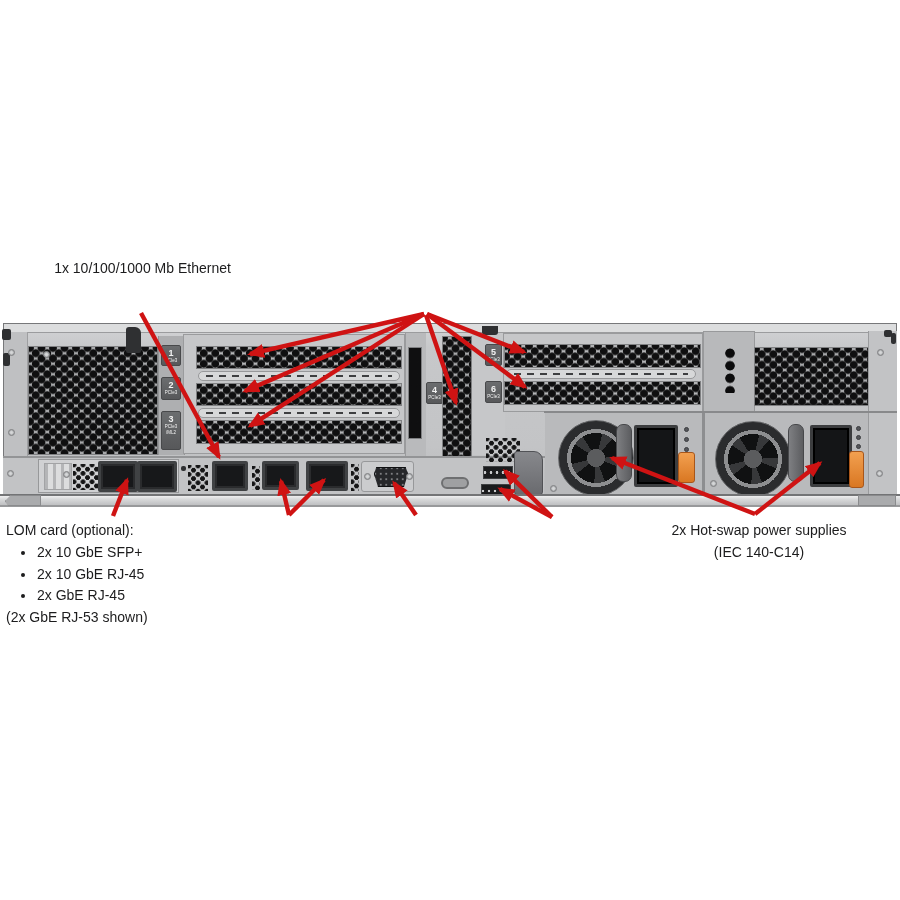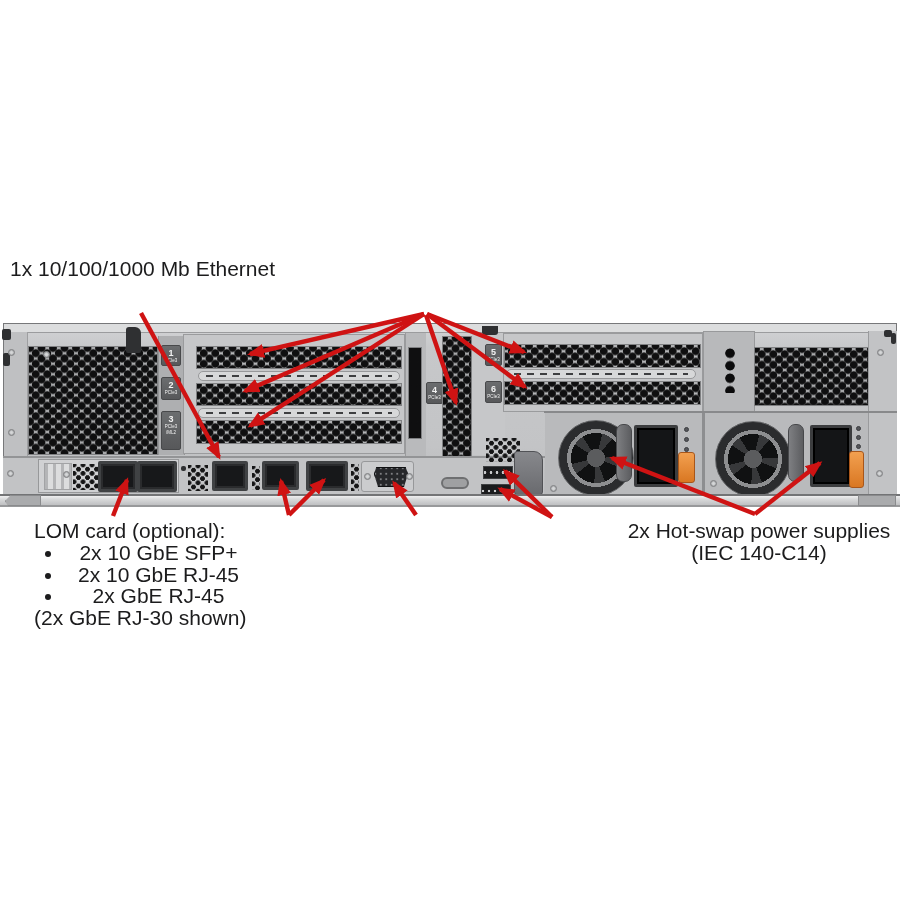--- a/index.html
+++ b/index.html
@@ -1,23 +1,23 @@
 <!DOCTYPE html>
 <html><head>
 <meta charset="utf-8">
 <style>
   html,body{margin:0;padding:0;background:#ffffff;}
   .stage{position:relative;width:900px;height:900px;background:#ffffff;overflow:hidden;
          font-family:"Liberation Sans",sans-serif;color:#1c1c1d;}
   .abs{position:absolute;}
   
-  .lbl{position:absolute;font-size:21px;line-height:21.8px;text-align:center;white-space:nowrap;}
+  .lbl{position:absolute;font-size:14px;line-height:21.8px;text-align:center;white-space:nowrap;}
   .lbl.left{text-align:left;}
   .lbl ul{margin:0;padding:0 0 0 30px;list-style:disc;}
-  .lbl li{padding-left:1px;text-align:center;}
+  .lbl li{padding-left:1px;}
   
   .body-metal{background:linear-gradient(180deg,#d3d4d6 0,#c7c8ca 14%,#c3c4c6 72%,#b9babc 100%);
               border:1px solid #77787a;box-sizing:border-box;}
   .panel{background:#c6c7c9;border:1px solid #9a9b9d;box-sizing:border-box;}
   .hex{background-color:#a8a9ab;border:1px solid #7f8082;box-sizing:border-box;
        background-image:radial-gradient(circle,#0f0f10 3.6px,rgba(0,0,0,0) 4.3px),
                         radial-gradient(circle,#0f0f10 3.6px,rgba(0,0,0,0) 4.3px);
        background-size:11.5px 10.5px;background-position:1px 1px,6.75px 6.25px;}
   .hex.lt{background-color:#b4b5b7;}
   .dots{background-image:radial-gradient(circle,#151516 2.1px,rgba(0,0,0,0) 2.7px),
@@ -62,28 +62,28 @@
 </head>
 <body>
 
 <div class="stage">
 
   <div class="lbl" style="left:10px;top:258px;width:265px;">
     <div>1x 10/100/1000 Mb Ethernet</div>
   </div>
 
 
-  <div class="lbl left" style="left:6px;top:520px;width:218px;margin-left:28px;">
+  <div class="lbl left" style="left:6px;top:520px;width:218px;">
     <div>LOM card (optional):</div>
     <ul>
       <li>2x 10 GbE SFP+</li>
       <li>2x 10 GbE RJ-45</li>
       <li>2x GbE RJ-45</li>
     </ul>
-    <div>(2x GbE RJ-30 shown)</div>
+    <div>(2x GbE RJ-53 shown)</div>
   </div>
 
 
 
 
   <div class="lbl" style="left:624px;top:520px;width:270px;">
     <div>2x Hot-swap power supplies</div>
     <div>(IEC 140-C14)</div>
   </div>
 

